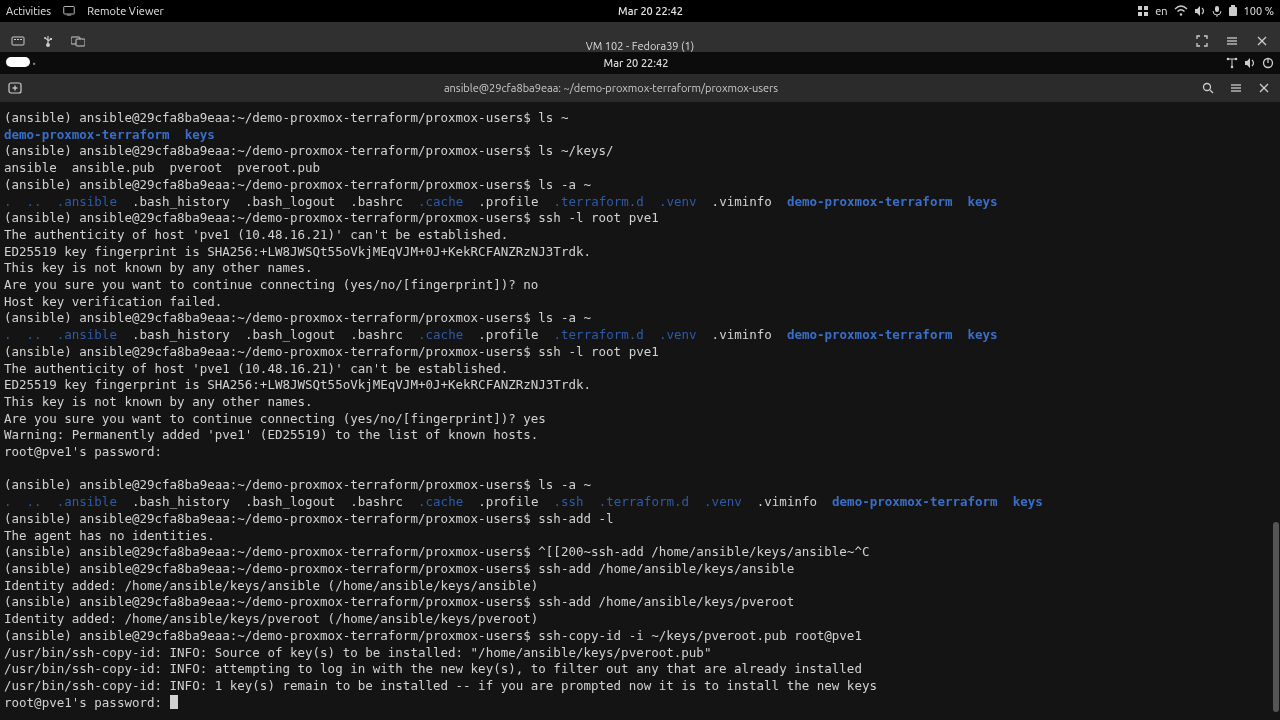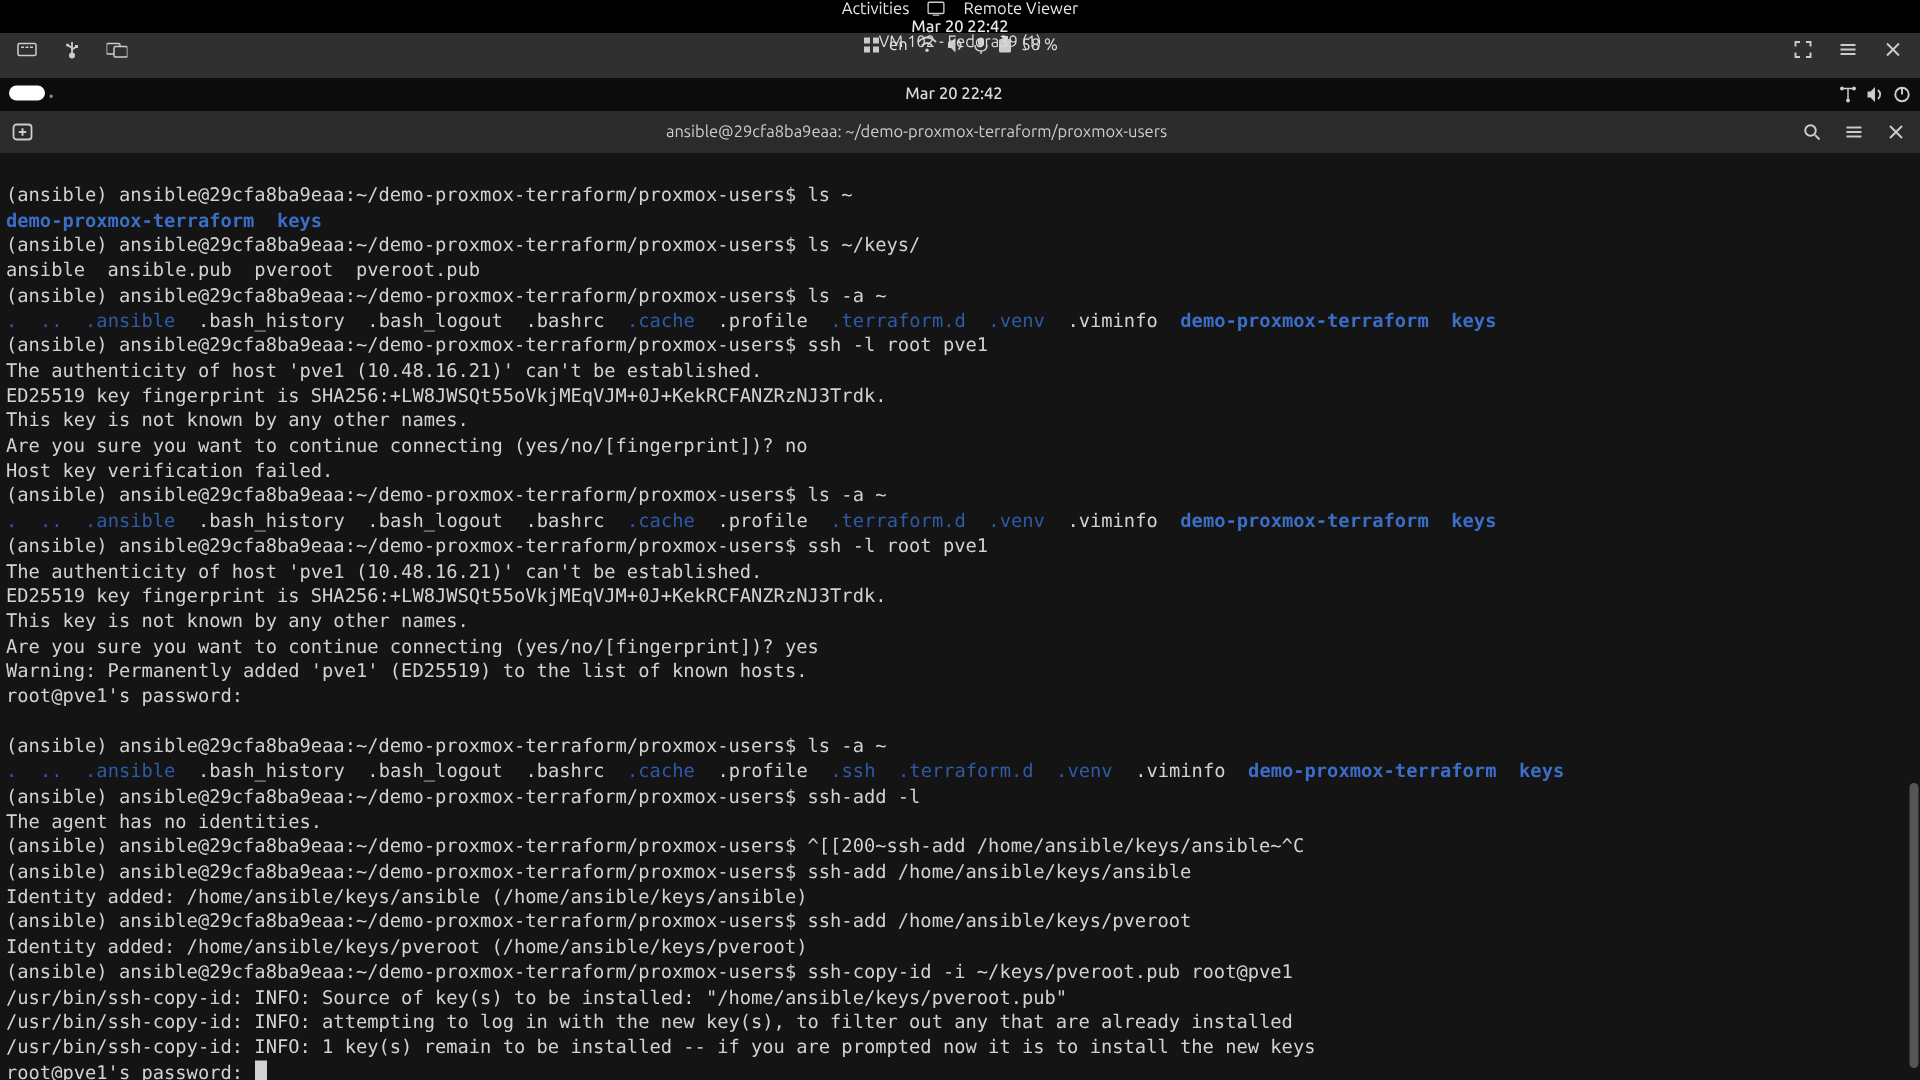--- a/index.html
+++ b/index.html
@@ -11,33 +11,32 @@
   overflow: hidden;
   position: relative;
 }
 .topbar {
   height: 22px;
   background: #000;
   display: flex;
   align-items: center;
   font-size: 11px;
   padding: 0 6px;
-  flex-direction: column;
 }
 .topbar .left { display: flex; gap: 12px; align-items: center; }
 .topbar .center { flex: 1; text-align: center; font-weight: 500; }
 .topbar .right { display: flex; gap: 6px; align-items: center; }
 .icon-sq { width: 12px; height: 12px; display: inline-block; }
 .viewer-item { display: flex; gap: 12px; align-items: center; }
 
 .winbar {
   height: 30px;
   background: #303030;
   display: flex;
-  align-items: flex-start;
+  align-items: flex-end;
   padding: 0 6px;
   font-size: 11px;
 }
 .winbar .left-icons { display: flex; gap: 6px; }
 .winbar .title { flex: 1; text-align: center; color: #ddd; }
 .winbar .right-icons { display: flex; gap: 6px; align-items: center; }
 .icon-btn {
   width: 24px; height: 22px;
   border-radius: 3px;
   display: flex; align-items: center; justify-content: center;
@@ -81,21 +80,21 @@
 .terminal {
   position: absolute;
   left: 0; right: 0;
   top: 102px;
   bottom: 0;
   background: #141414;
   font-family: "DejaVu Sans Mono", "Menlo", monospace;
   font-size: 12.5px;
   line-height: 16.7px;
   color: #d2d2d2;
-  padding: 20px 4px;
+  padding: 8px 4px;
   white-space: pre;
   overflow: hidden;
 }
 .dir { color: #3a6ec8; font-weight: bold; }
 .hid { color: #2e5aa8; }
 .cursor {
   display: inline-block;
   width: 8px; height: 14px;
   background: #d2d2d2;
   vertical-align: -2px;
@@ -148,21 +147,21 @@
       </svg>
     <svg width="10" height="12" viewBox="0 0 10 12">
         <rect x="3" y="1" width="4" height="6" rx="2" fill="#ccc"></rect>
         <path d="M1 6 Q1 10 5 10 Q9 10 9 6" stroke="#ccc" fill="none" stroke-width="1"></path>
         <line x1="5" y1="10" x2="5" y2="12" stroke="#ccc" stroke-width="1"></line>
       </svg>
     <svg width="10" height="12" viewBox="0 0 10 12">
         <rect x="1" y="2" width="8" height="9" rx="1" fill="#ccc"></rect>
         <rect x="3" y="0" width="4" height="2" fill="#ccc"></rect>
       </svg>
-    <span>58 %</span>
+    <span>100 %</span>
   </div>
 </div>
 
 <div class="winbar">
   <div class="left-icons">
     <div class="icon-btn">
       <svg width="14" height="14" viewBox="0 0 14 14">
           <rect x="1" y="3" width="12" height="8" rx="1" fill="none" stroke="#ccc" stroke-width="1"></rect>
           <rect x="3" y="5" width="2" height="1" fill="#ccc"></rect>
           <rect x="6" y="5" width="2" height="1" fill="#ccc"></rect>

